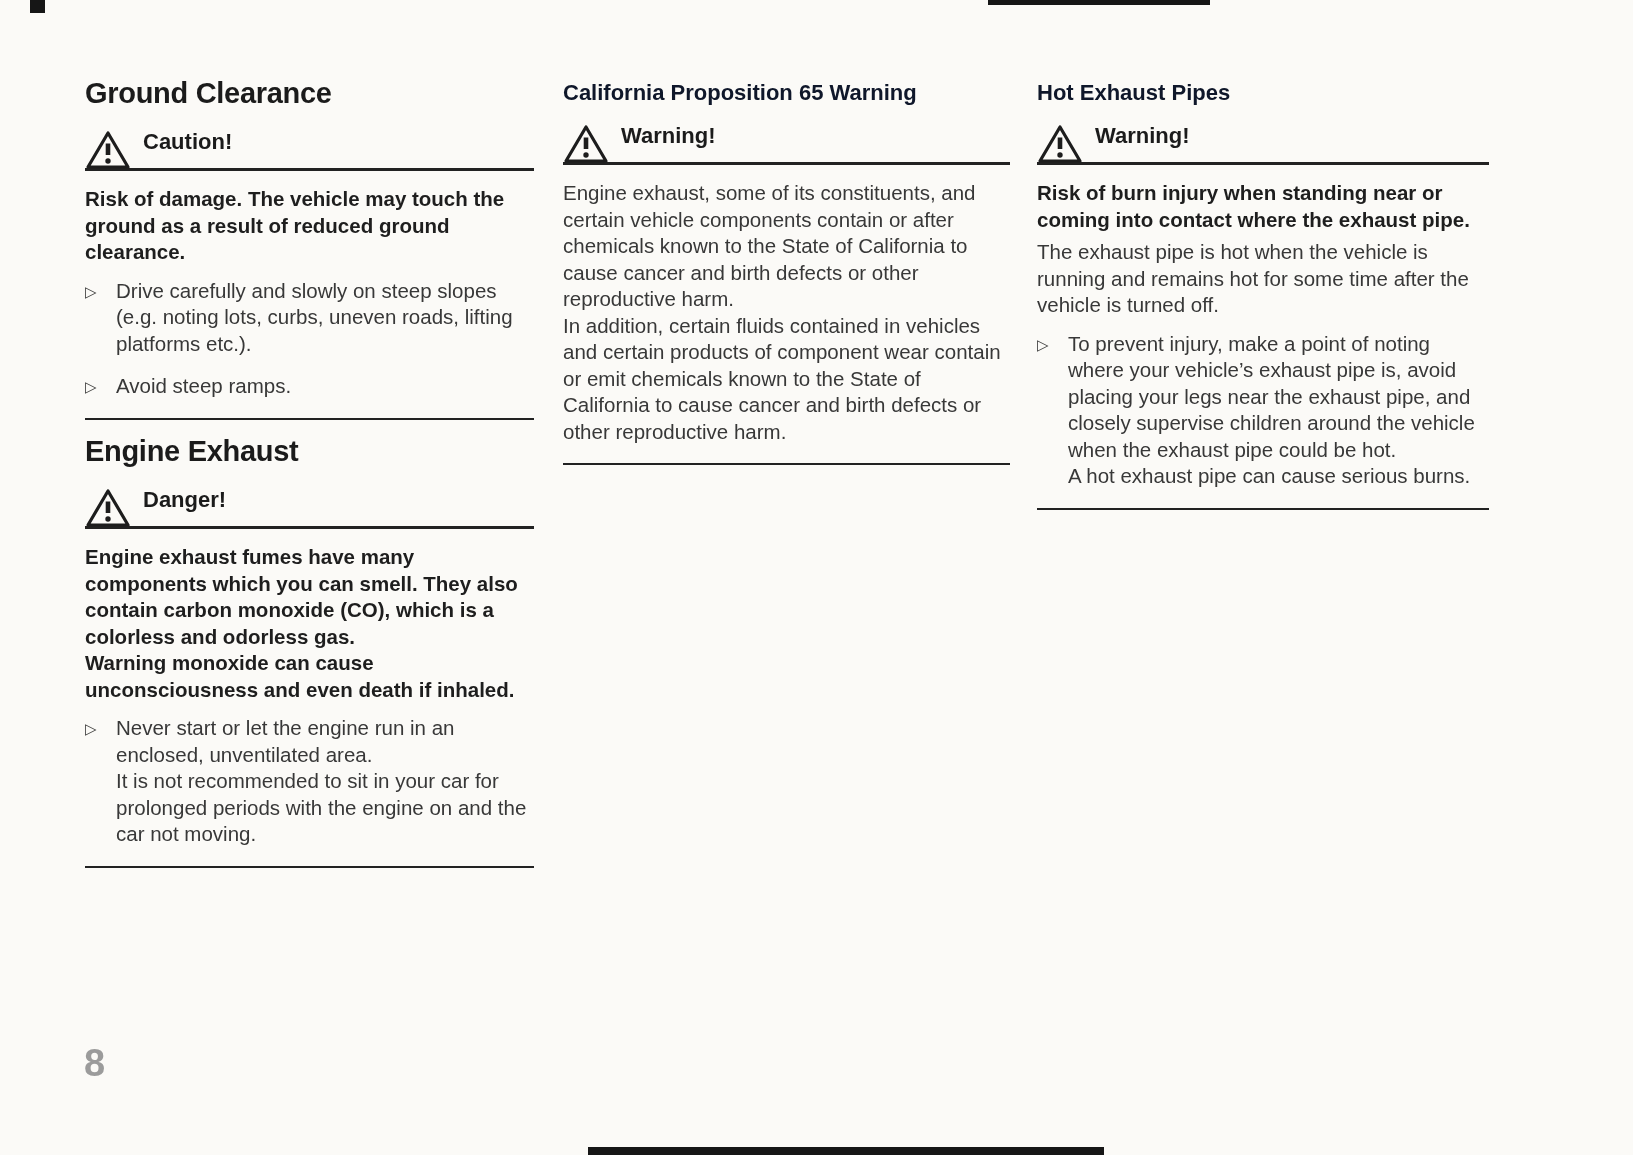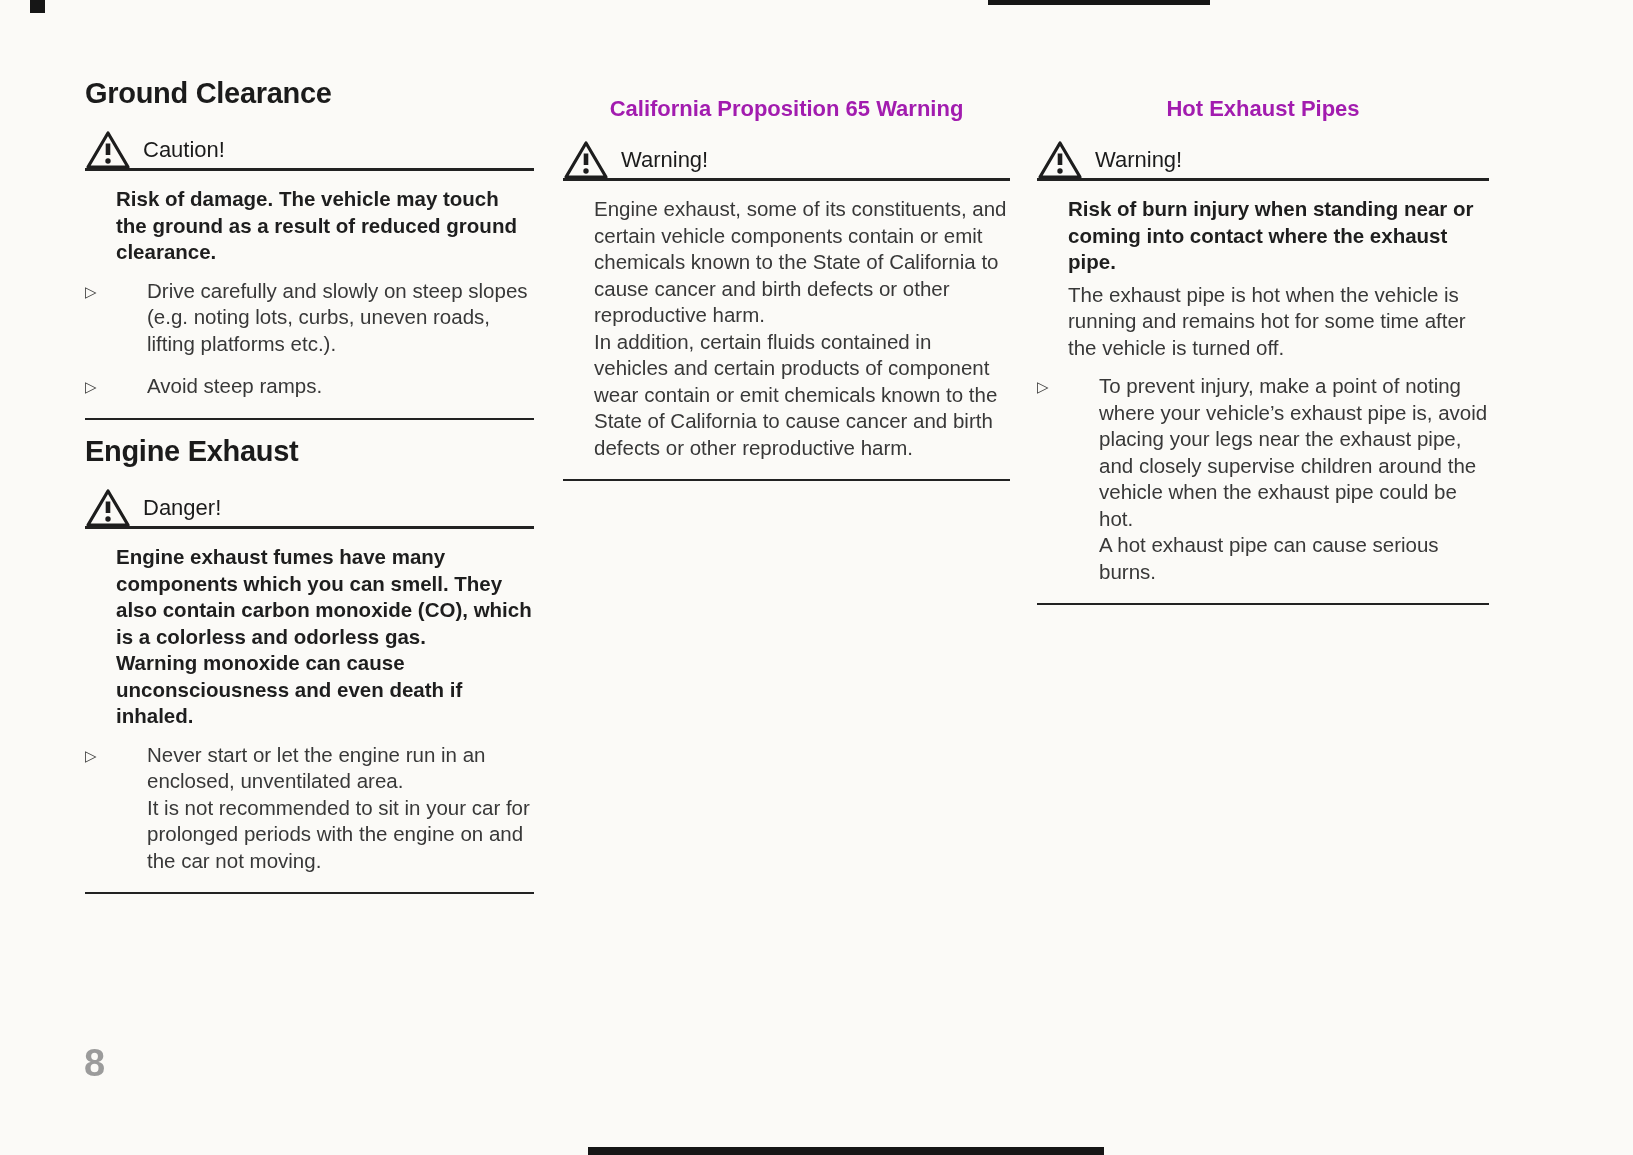--- a/index.html
+++ b/index.html
@@ -14,35 +14,35 @@
   .column{position:absolute;top:76px;}
   .col0{left:85px;width:449px;}
   .col1{left:563px;width:447px;}
   .col2{left:1037px;width:452px;}
 
   .heading-large{
     font-size:29px;font-weight:bold;color:#1b1b1b;
     letter-spacing:-0.3px;margin:0 0 20px 0;line-height:34px;
   }
   .heading-small{
-    font-size:22px;font-weight:bold;color:#a21caf;
-    margin:20px 0 18px 0;line-height:26px;text-align:center;
+    font-size:22px;font-weight:bold;color:#0f172a;
+    margin:4px 0 18px 0;line-height:26px;
   }
 
   .warning-header{
     display:flex;align-items:flex-end;gap:12px;
     border-bottom:3px solid #222;
     margin:0 0 15px 0;
   }
   .warning-icon{width:46px;height:40px;display:block;margin-bottom:-2px;flex:0 0 auto;}
-  .warning-label{font-size:22px;font-weight:normal;color:#1b1b1b;padding-bottom:6px;line-height:24px;}
+  .warning-label{font-size:22px;font-weight:bold;color:#1b1b1b;padding-bottom:14px;line-height:24px;}
 
   .para{margin:0 0 6px 0;font-size:20.5px;line-height:26.5px;color:#383838;}
   .para.bold{font-weight:bold;color:#1e1e1e;}
-  .line{display:block;margin-left:31px;}
+  .line{display:block;}
 
   .bullets{margin-top:12px;}
   .bullet{display:flex;margin-bottom:16px;font-size:20.5px;line-height:26.5px;color:#383838;}
   .bullet-marker{flex:0 0 31px;font-size:15px;line-height:26px;padding-top:1px;color:#3a3a3a;}
   .bullet-text{flex:1;}
 
   .section-rule{border-top:2.5px solid #222;margin-top:18px;margin-bottom:14px;}
 
   .page-number{
     position:absolute;left:84px;top:1044px;
@@ -123,21 +123,21 @@
         <div class="heading-small">California Proposition 65 Warning</div>
         <div class="warning-header">
           <svg viewBox="0 0 46 40" class="warning-icon">
             <path d="M23 3 L43 37 L3 37 Z" fill="none" stroke="#1d1d1d" stroke-width="3.2" stroke-linejoin="round"></path>
             <line x1="23" y1="13.5" x2="23" y2="25" stroke="#1d1d1d" stroke-width="4.6"></line>
             <circle cx="23" cy="31" r="2.7" fill="#1d1d1d"></circle>
           </svg>
           <span class="warning-label">Warning!</span>
         </div>
         <div class="para">
-          <span class="line">Engine exhaust, some of its constituents, and certain vehicle components contain or emit chemicals known to the State of California to cause cancer and birth defects or other reproductive harm.</span>
+          <span class="line">Engine exhaust, some of its constituents, and certain vehicle components contain or after chemicals known to the State of California to cause cancer and birth defects or other reproductive harm.</span>
           <span class="line">In addition, certain fluids contained in vehicles and certain products of component wear contain or emit chemicals known to the State of California to cause cancer and birth defects or other reproductive harm.</span>
         </div>
         <div class="section-rule"></div>
       </div>
     </section>
     <section class="column col2">
       <div class="section">
         <div class="heading-small">Hot Exhaust Pipes</div>
         <div class="warning-header">
           <svg viewBox="0 0 46 40" class="warning-icon">

